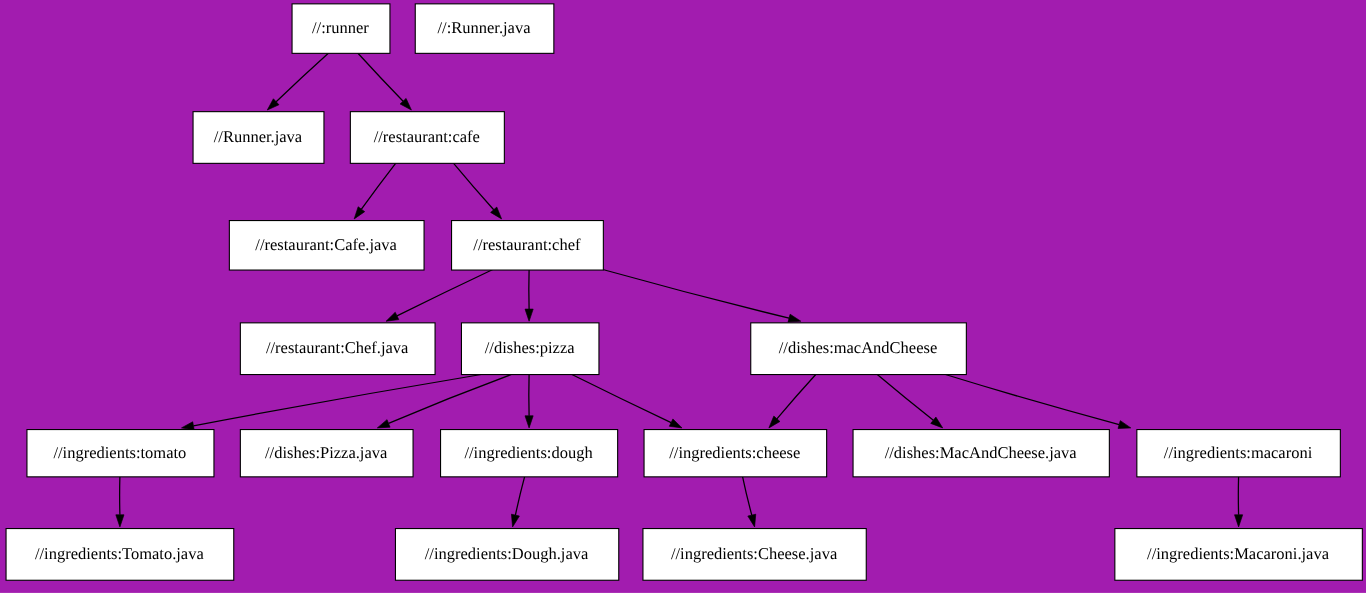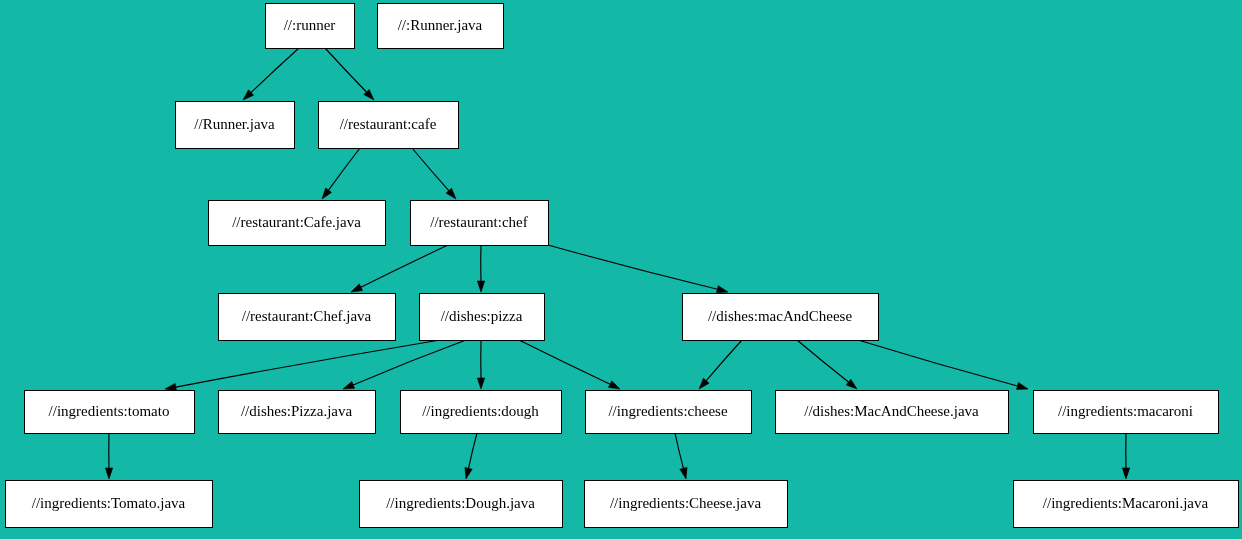--- a/index.html
+++ b/index.html
@@ -4,21 +4,21 @@
 <style>
   html, body {
     margin: 0;
     padding: 0;
     background: #ffffff;
   }
   #graph-root {
     position: relative;
     width: 1242px;
     height: 539px;
-    background: #14b8a6;
+    background: #a21caf;
     font-family: "Liberation Serif", "DejaVu Serif", serif;
     overflow: hidden;
   }
   svg.graph-canvas {
     display: block;
     width: 1242px;
     height: 539px;
   }
   .node-box {
     fill: #ffffff;

